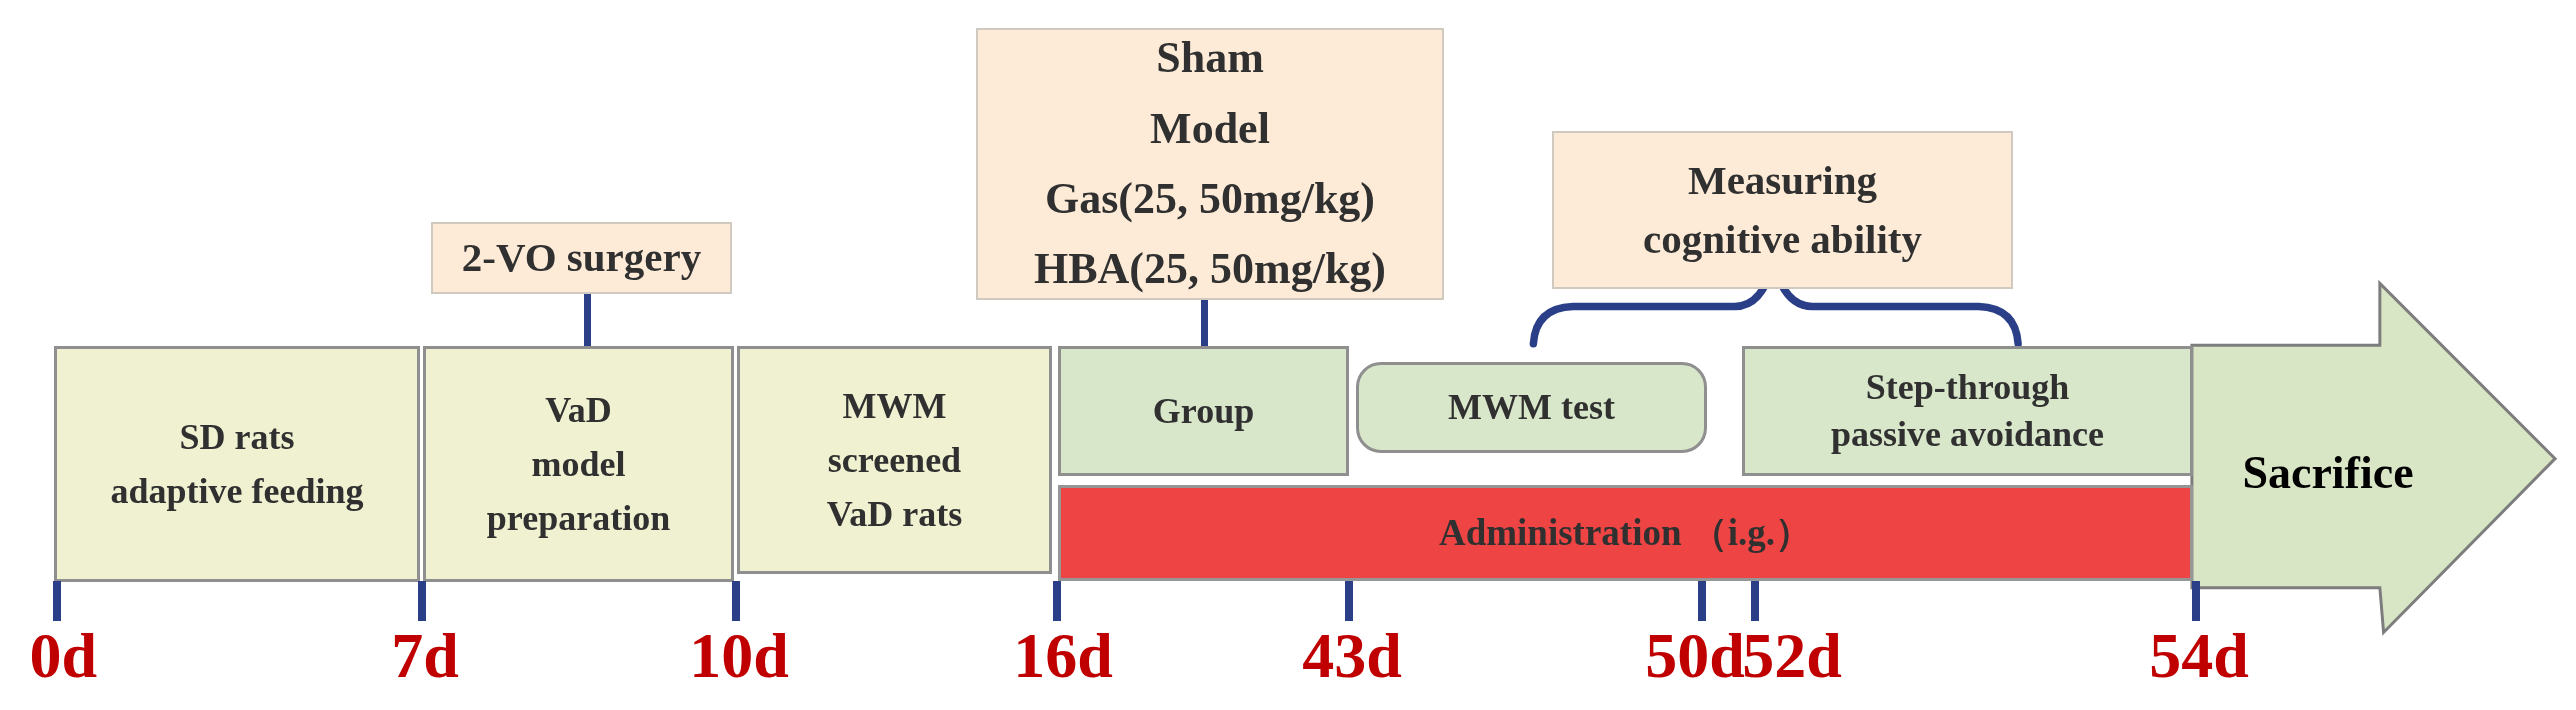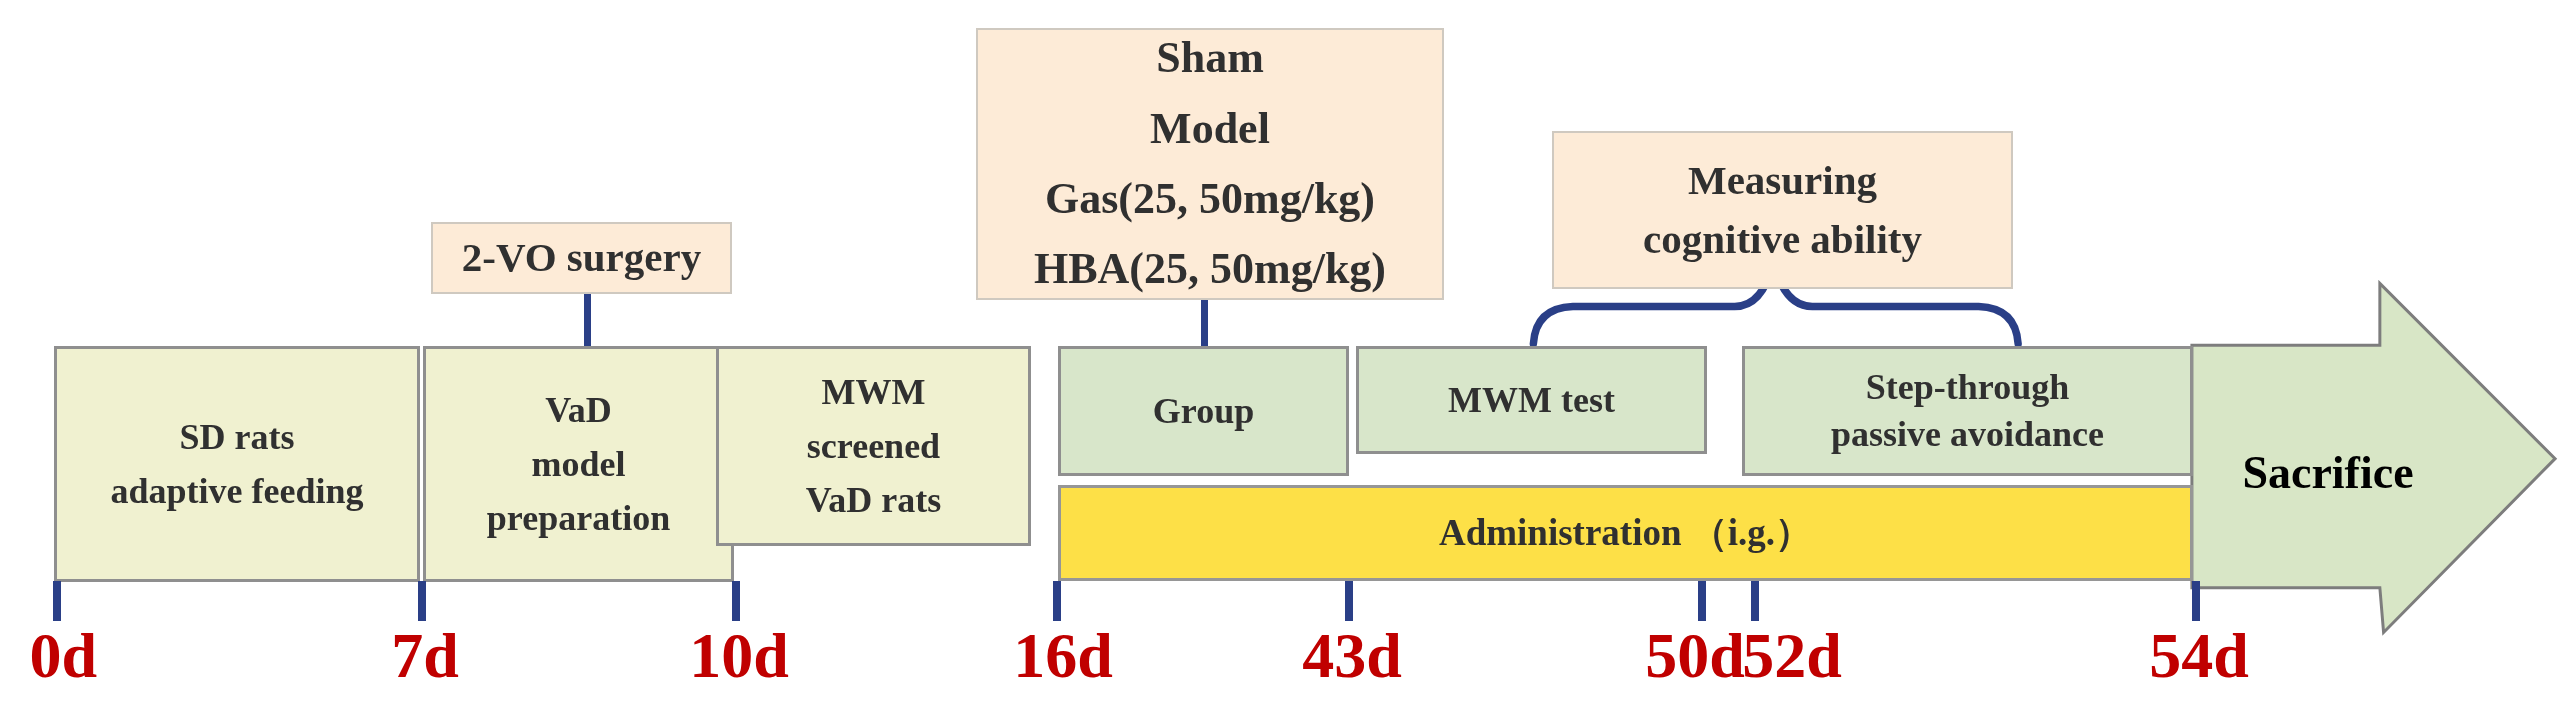--- a/index.html
+++ b/index.html
@@ -3,21 +3,21 @@
 <meta charset="utf-8">
 <style>
   html,body{margin:0;padding:0;background:#ffffff;overflow:hidden;}
   #canvas{position:relative;width:2576px;height:710px;background:#ffffff;
           font-family:"Liberation Serif","DejaVu Serif",serif;}
   .abs{position:absolute;box-sizing:border-box;}
   .box{display:flex;align-items:center;justify-content:center;text-align:center;
        font-weight:700;color:#303030;white-space:pre-line;}
   .stage{background:#f0f1d0;border:3px solid #8f8f8f;font-size:36px;line-height:1.5;}
   .test{background:#d8e6ca;border:3px solid #8f8f8f;font-size:36px;line-height:1.3;}
-  .admin{background:#fde047;border:3px solid #969696;font-size:37px;}
+  .admin{background:#ef4444;border:3px solid #969696;font-size:37px;}
   .callout{background:#fdebd7;border:2.2px solid #cfc9c0;font-size:41px;line-height:1.6;}
   .tick{background:#2a3f87;width:8.2px;height:40px;top:581px;}
   .ticklabel{top:624px;width:164px;text-align:center;font-weight:700;
              font-size:64px;color:#c00000;line-height:1;}
   .connector{background:#2a3f87;width:6.7px;}
   #sacrifice-label{font-weight:700;font-size:46px;color:#000000;text-align:center;}
   svg{position:absolute;left:0;top:0;}
 </style>
 </head>
 <body>
@@ -40,26 +40,26 @@
 Gas(25, 50mg/kg)
 HBA(25, 50mg/kg)</div>
   <div class="abs box callout" style="left:1552px;top:131px;width:461px;height:158px;line-height:1.45;">Measuring
 cognitive ability</div>
 
   <div class="abs box stage" style="left:54px;top:346px;width:366px;height:236px;">SD rats
 adaptive feeding</div>
   <div class="abs box stage" style="left:423px;top:346px;width:311px;height:236px;">VaD
 model
 preparation</div>
-  <div class="abs box stage" style="left:716px;top:346px;width:315px;height:200px;">MWM
+  <div class="abs box stage" style="left:737px;top:346px;width:315px;height:228px;">MWM
 screened
 VaD rats</div>
 
   <div class="abs box test" style="left:1058px;top:346px;width:291px;height:130px;">Group</div>
-  <div class="abs box test" style="left:1356px;top:346px;width:351px;height:108px;">MWM test</div>
+  <div class="abs box test" style="left:1356px;top:362px;width:351px;height:91px;border-radius:25px;">MWM test</div>
   <div class="abs box test" style="left:1742px;top:346px;width:451px;height:130px;">Step-through
 passive avoidance</div>
 
   <div class="abs box admin" style="left:1058px;top:485px;width:1135px;height:96px;">Administration （i.g.）</div>
 
   <div id="sacrifice-label" class="abs" style="left:2201px;top:446px;width:254px;">Sacrifice</div>
 
   <div class="abs tick" style="left:53px;"></div>
   <div class="abs tick" style="left:418px;"></div>
   <div class="abs tick" style="left:732px;"></div>

